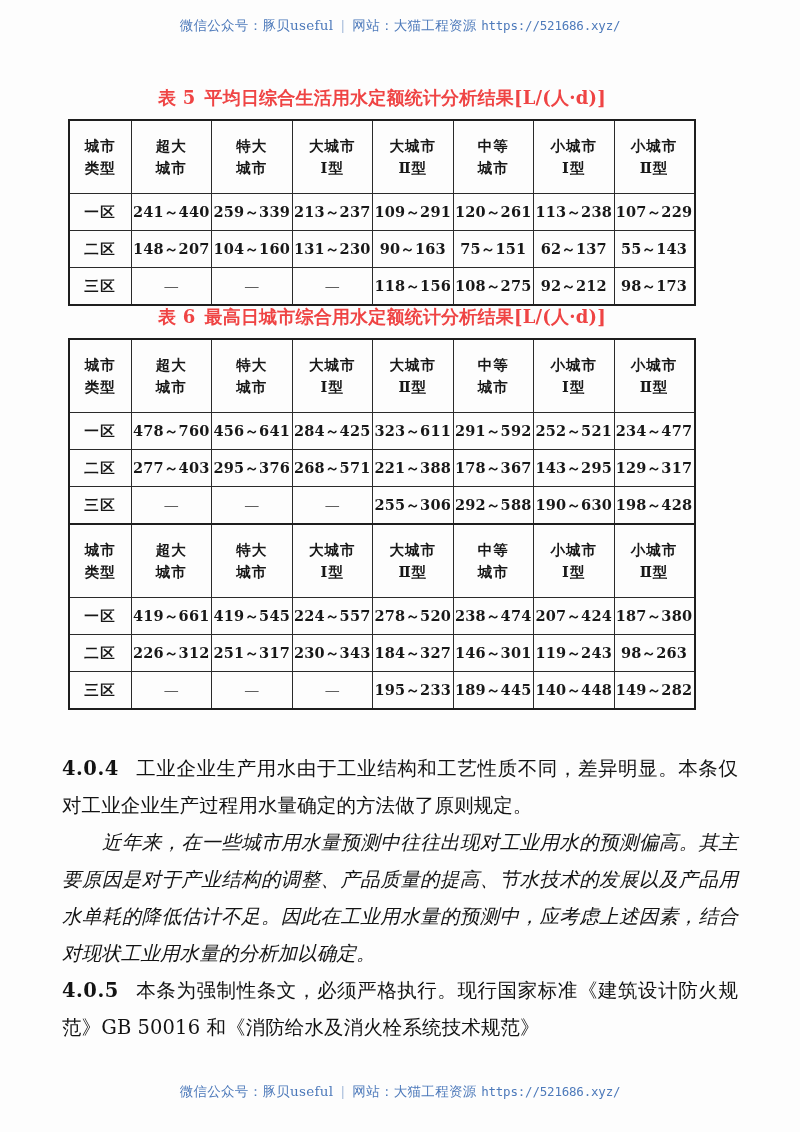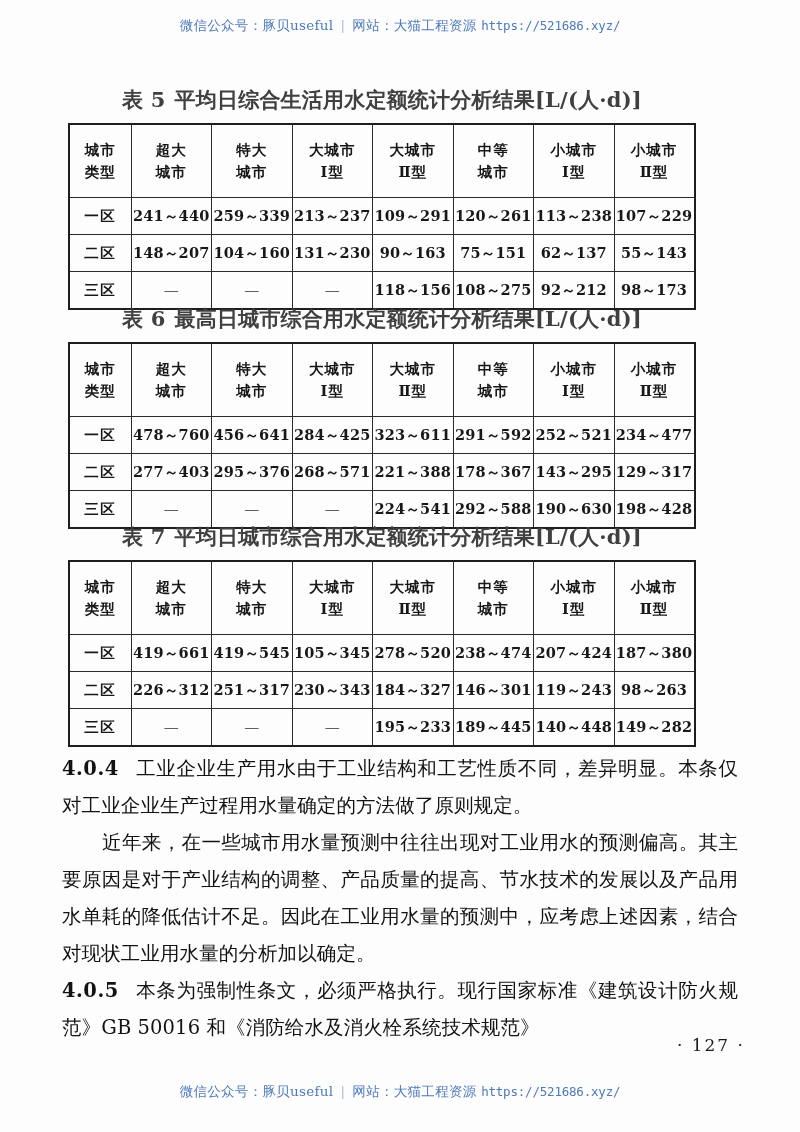--- a/index.html
+++ b/index.html
@@ -48,27 +48,27 @@
     font-family: "DejaVu Sans Mono", "Liberation Mono", monospace;
     font-size: 12.5px;
     letter-spacing: -0.2px;
   }
   .watermark .lbl { font-size: 13.5px; }
 
   
   .table-block { position: absolute; left: 68px; width: 626px; }
   .table-caption {
     text-align: center;
-    font-size: 21px;
+    font-size: 18px;
     font-weight: bold;
     letter-spacing: 0.2px;
     margin: 0 0 9px 0;
     white-space: nowrap;
     font-family: "DejaVu Serif", "Liberation Serif", serif;
-    color: #404040;
+    color: #ef4444;
   }
   .table-caption .num { padding: 0 9px 0 2px; }
 
   table.data {
     border-collapse: collapse;
     width: 626px;
     table-layout: fixed;
     background: #fdfdfd;
   }
   table.data td, table.data th {
@@ -118,21 +118,21 @@
     text-justify: inter-ideograph;
     font-family: "DejaVu Serif", "Liberation Serif", serif;
     color: #131313;
     letter-spacing: 0.1px;
   }
   .para .clause {
     font-weight: bold;
     letter-spacing: 0.5px;
     padding-right: 17px;
   }
-  .para.indent { text-indent: 40px; }
+  .para.indent { text-indent: 40px; font-style: italic; }
 
   .page-number {
     position: absolute;
     left: 0;
     width: 745px;
     text-align: right;
     font-size: 17px;
     letter-spacing: 2px;
     font-family: "DejaVu Serif", "Liberation Serif", serif;
     color: #1b1b1b;
@@ -304,33 +304,30 @@
           <td>221～388</td>
           <td>178～367</td>
           <td>143～295</td>
           <td>129～317</td>
         </tr>
         <tr>
           <td class="rowhead">三区</td>
           <td class="dash">—</td>
           <td class="dash">—</td>
           <td class="dash">—</td>
-          <td>224～541</td>
+          <td>255～306</td>
           <td>292～588</td>
           <td>190～630</td>
           <td>198～428</td>
         </tr>
       </tbody>
     </table>
   </div>
 
   <div class="table-block" style="top:523px;">
-    <div class="table-caption">
-      <span class="num">表 7</span><span>平均日城市综合用水定额统计分析结果[L/(人·d)]</span>
-    </div>
     <table class="data">
       <colgroup>
         <col class="c0">
           <col class="cx">
           <col class="cx">
           <col class="cx">
           <col class="cx">
           <col class="cx">
           <col class="cx">
           <col class="cx">
@@ -369,21 +366,21 @@
               <span class="l2">小城市</span>
               <span class="l2">Ⅱ型</span>
             </th>
         </tr>
       </thead>
       <tbody>
         <tr>
           <td class="rowhead">一区</td>
           <td>419～661</td>
           <td>419～545</td>
-          <td>105～345</td>
+          <td>224～557</td>
           <td>278～520</td>
           <td>238～474</td>
           <td>207～424</td>
           <td>187～380</td>
         </tr>
         <tr>
           <td class="rowhead">二区</td>
           <td>226～312</td>
           <td>251～317</td>
           <td>230～343</td>
@@ -411,20 +408,19 @@
   </div>
 
   <div class="para indent" style="top:824px;">
     <span>近年来，在一些城市用水量预测中往往出现对工业用水的预测偏高。其主要原因是对于产业结构的调整、产品质量的提高、节水技术的发展以及产品用水单耗的降低估计不足。因此在工业用水量的预测中，应考虑上述因素，结合对现状工业用水量的分析加以确定。</span>
   </div>
 
   <div class="para" style="top:972px;">
     <span class="clause">4.0.5</span><span>本条为强制性条文，必须严格执行。现行国家标准《建筑设计防火规范》GB 50016 和《消防给水及消火栓系统技术规范》</span>
   </div>
 
-  <div class="page-number" style="top:1035px;">· 127 ·</div>
 
   <div class="watermark watermark-bottom">
     <span class="lbl">微信公众号：豚贝useful</span><span class="sep">|</span><span class="lbl">网站：大猫工程资源</span>
     <span class="url">https://521686.xyz/</span>
   </div>
 
 </div>
 
 </body></html>

